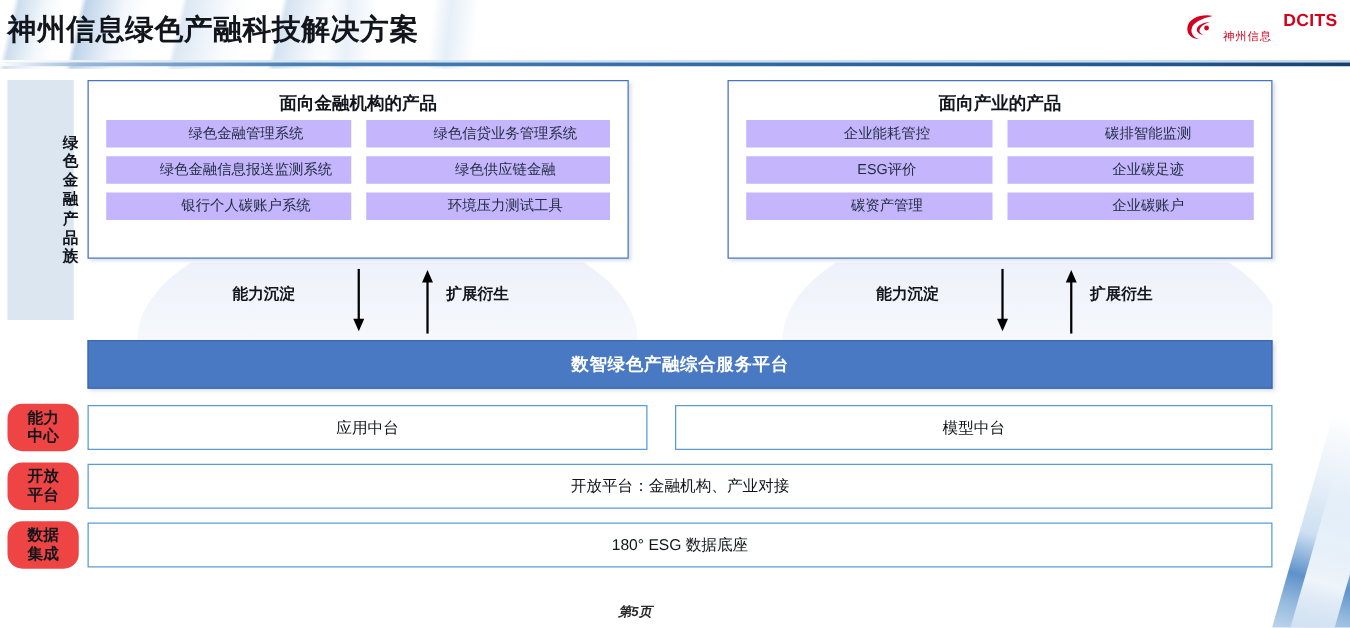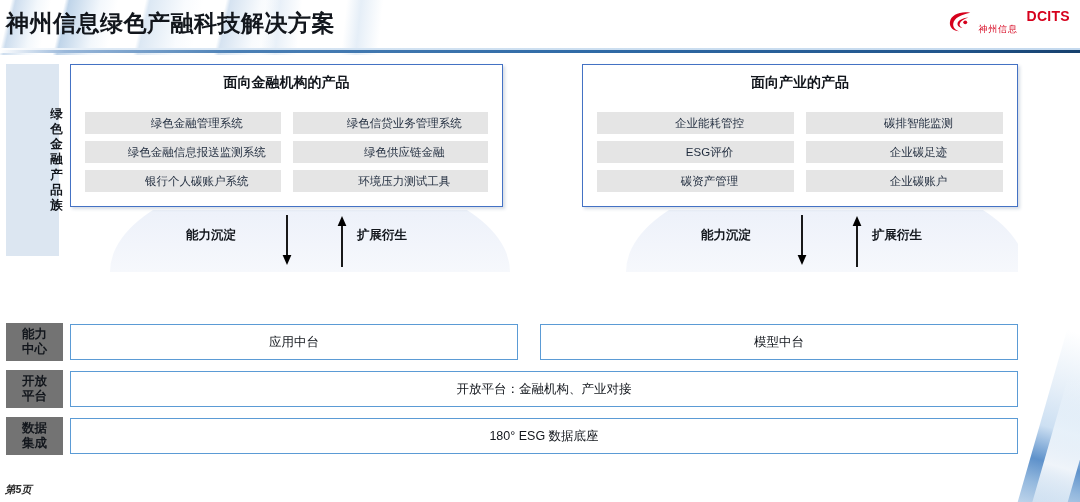--- a/index.html
+++ b/index.html
@@ -126,21 +126,21 @@
     display: flex;
     align-items: center;
     justify-content: center;
     text-align: center;
     font-size: 12.5px;
     font-weight: bold;
     color: #12161c;
     line-height: 1.22;
   }
   .side-blue { background: #dce6f1; }
-  .side-peach { background: #737373; }
+  .side-peach { background: #ef4444; border-radius: 12px; }
 
   #side-green  { left: 6px; top: 9px;   width: 53px; height: 192px; padding-left: 48px; }
   #side-power  { left: 6px; top: 268px; width: 57px; height: 38px; }
   #side-open   { left: 6px; top: 315px; width: 57px; height: 38px; }
   #side-data   { left: 6px; top: 362px; width: 57px; height: 38px; }
 
   
   .dome {
     position: absolute;
     bottom: 0;
@@ -169,30 +169,30 @@
   }
   #panel-fin { left: 70px;  width: 433px; height: 143px; }
   #panel-ind { left: 582px; width: 436px; height: 143px; }
 
   .panel-title {
     text-align: center;
     font-size: 14px;
     font-weight: bold;
     color: #12161c;
     margin-top: 9px;
-    margin-bottom: 20px;
+    margin-bottom: 4px;
   }
   .panel-grid {
     display: grid;
     grid-template-columns: 1fr 1fr;
     gap: 7px 12px;
     padding: 0 14px 10px 14px;
   }
   .chip {
-    background: #e5e5e5;
+    background: #c4b5fd;
     color: #1f2b3d;
     font-size: 11.5px;
     text-align: center;
     line-height: 22px;
     height: 22px;
     white-space: nowrap;
     overflow: hidden;
     padding-left: 28px;
   }
 
@@ -246,22 +246,23 @@
     height: 36px;
   }
   #box-app    { left: 70px;  top: 269px; width: 448px; }
   #box-model  { left: 540px; top: 269px; width: 478px; }
   #box-open   { left: 70px;  top: 316px; width: 948px; }
   #box-data   { left: 70px;  top: 363px; width: 948px; }
 
   
   .footer {
     position: absolute;
-    left: 5px; bottom: 5px;
+    left: 16px; bottom: 5px;
     width: 984px;
+    text-align: center;
     font-size: 10.5px;
     font-style: italic;
     font-weight: bold;
     color: #2a2a2a;
   }
 </style>
 </head>
 <body>
 
 <div class="header">
@@ -358,20 +359,23 @@
       <line x1="7" y1="0" x2="7" y2="42" stroke="#000" stroke-width="1.8"></line>
       <polygon points="7,50 2.6,40 11.4,40" fill="#000"></polygon>
     </svg>
     <svg class="arrow" id="arrow-up-r" viewBox="0 0 14 52">
       <line x1="7" y1="10" x2="7" y2="52" stroke="#000" stroke-width="1.8"></line>
       <polygon points="7,1 2.6,11 11.4,11" fill="#000"></polygon>
     </svg>
     <span class="flow-label right-lab">扩展衍生</span>
   </div>
 
+  <div class="platform-bar">
+    <span>数智绿色产融综合服务平台</span>
+  </div>
 
   <div class="row-box" id="box-app">
     <span>应用中台</span>
   </div>
   <div class="row-box" id="box-model">
     <span>模型中台</span>
   </div>
 
   <div class="row-box" id="box-open">
     <span>开放平台：金融机构、产业对接</span>

